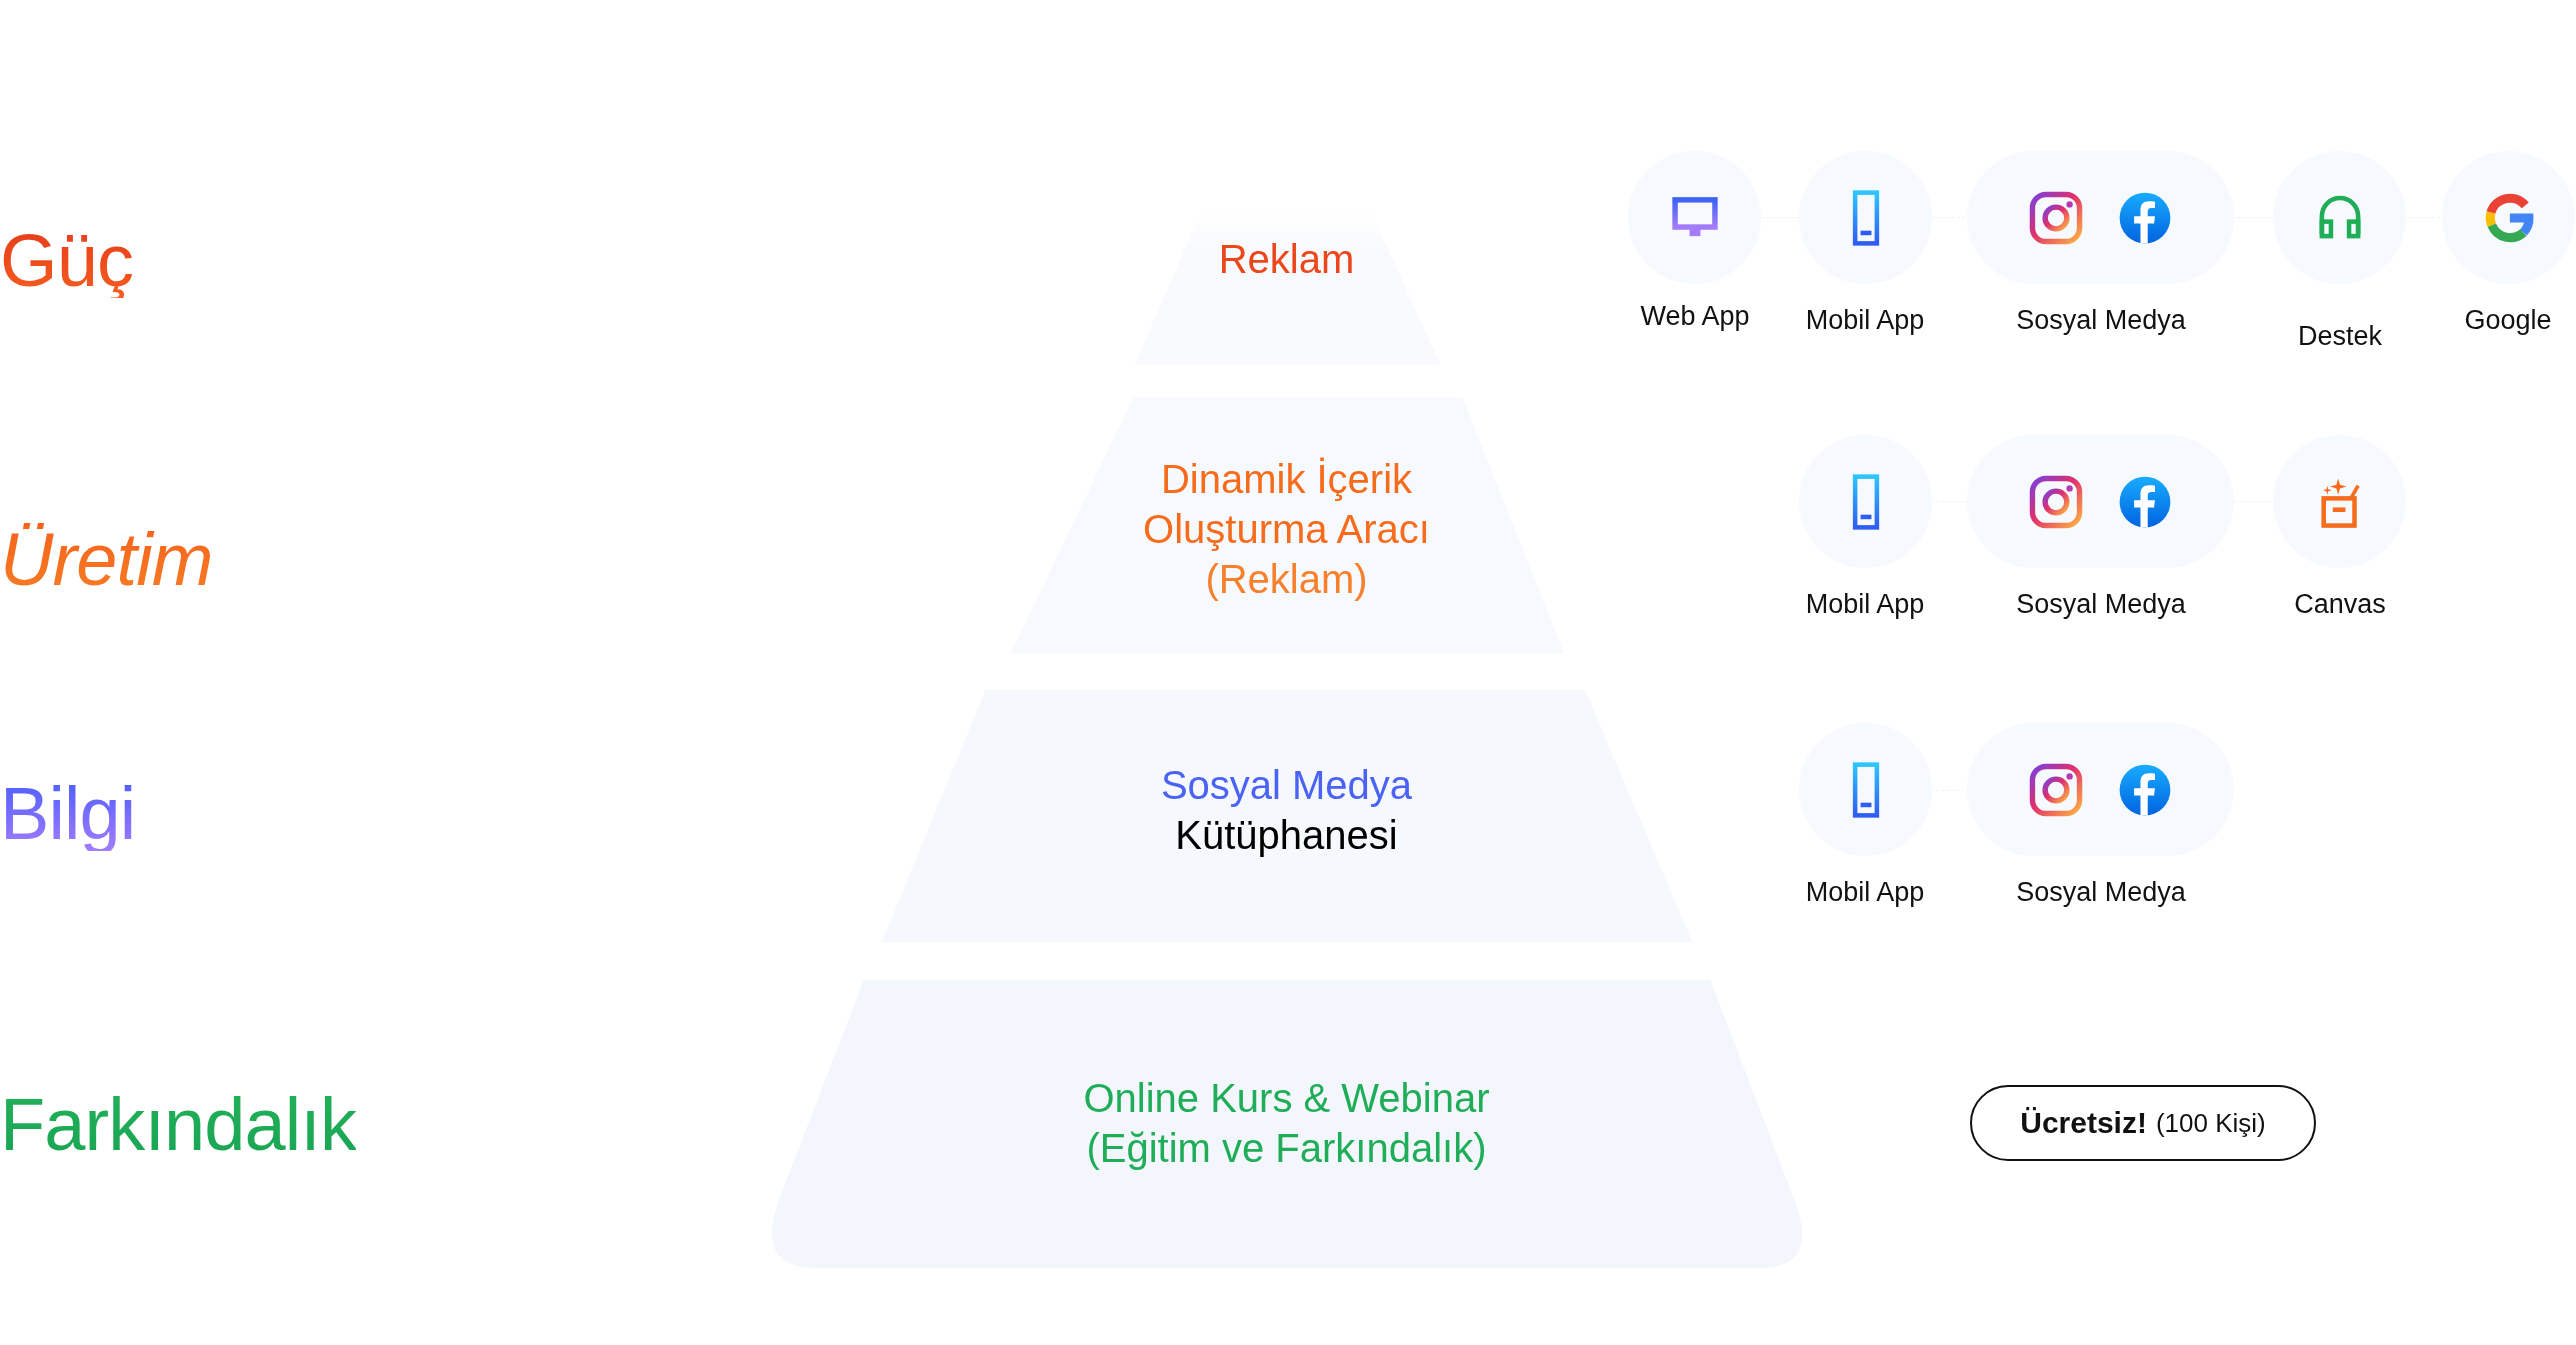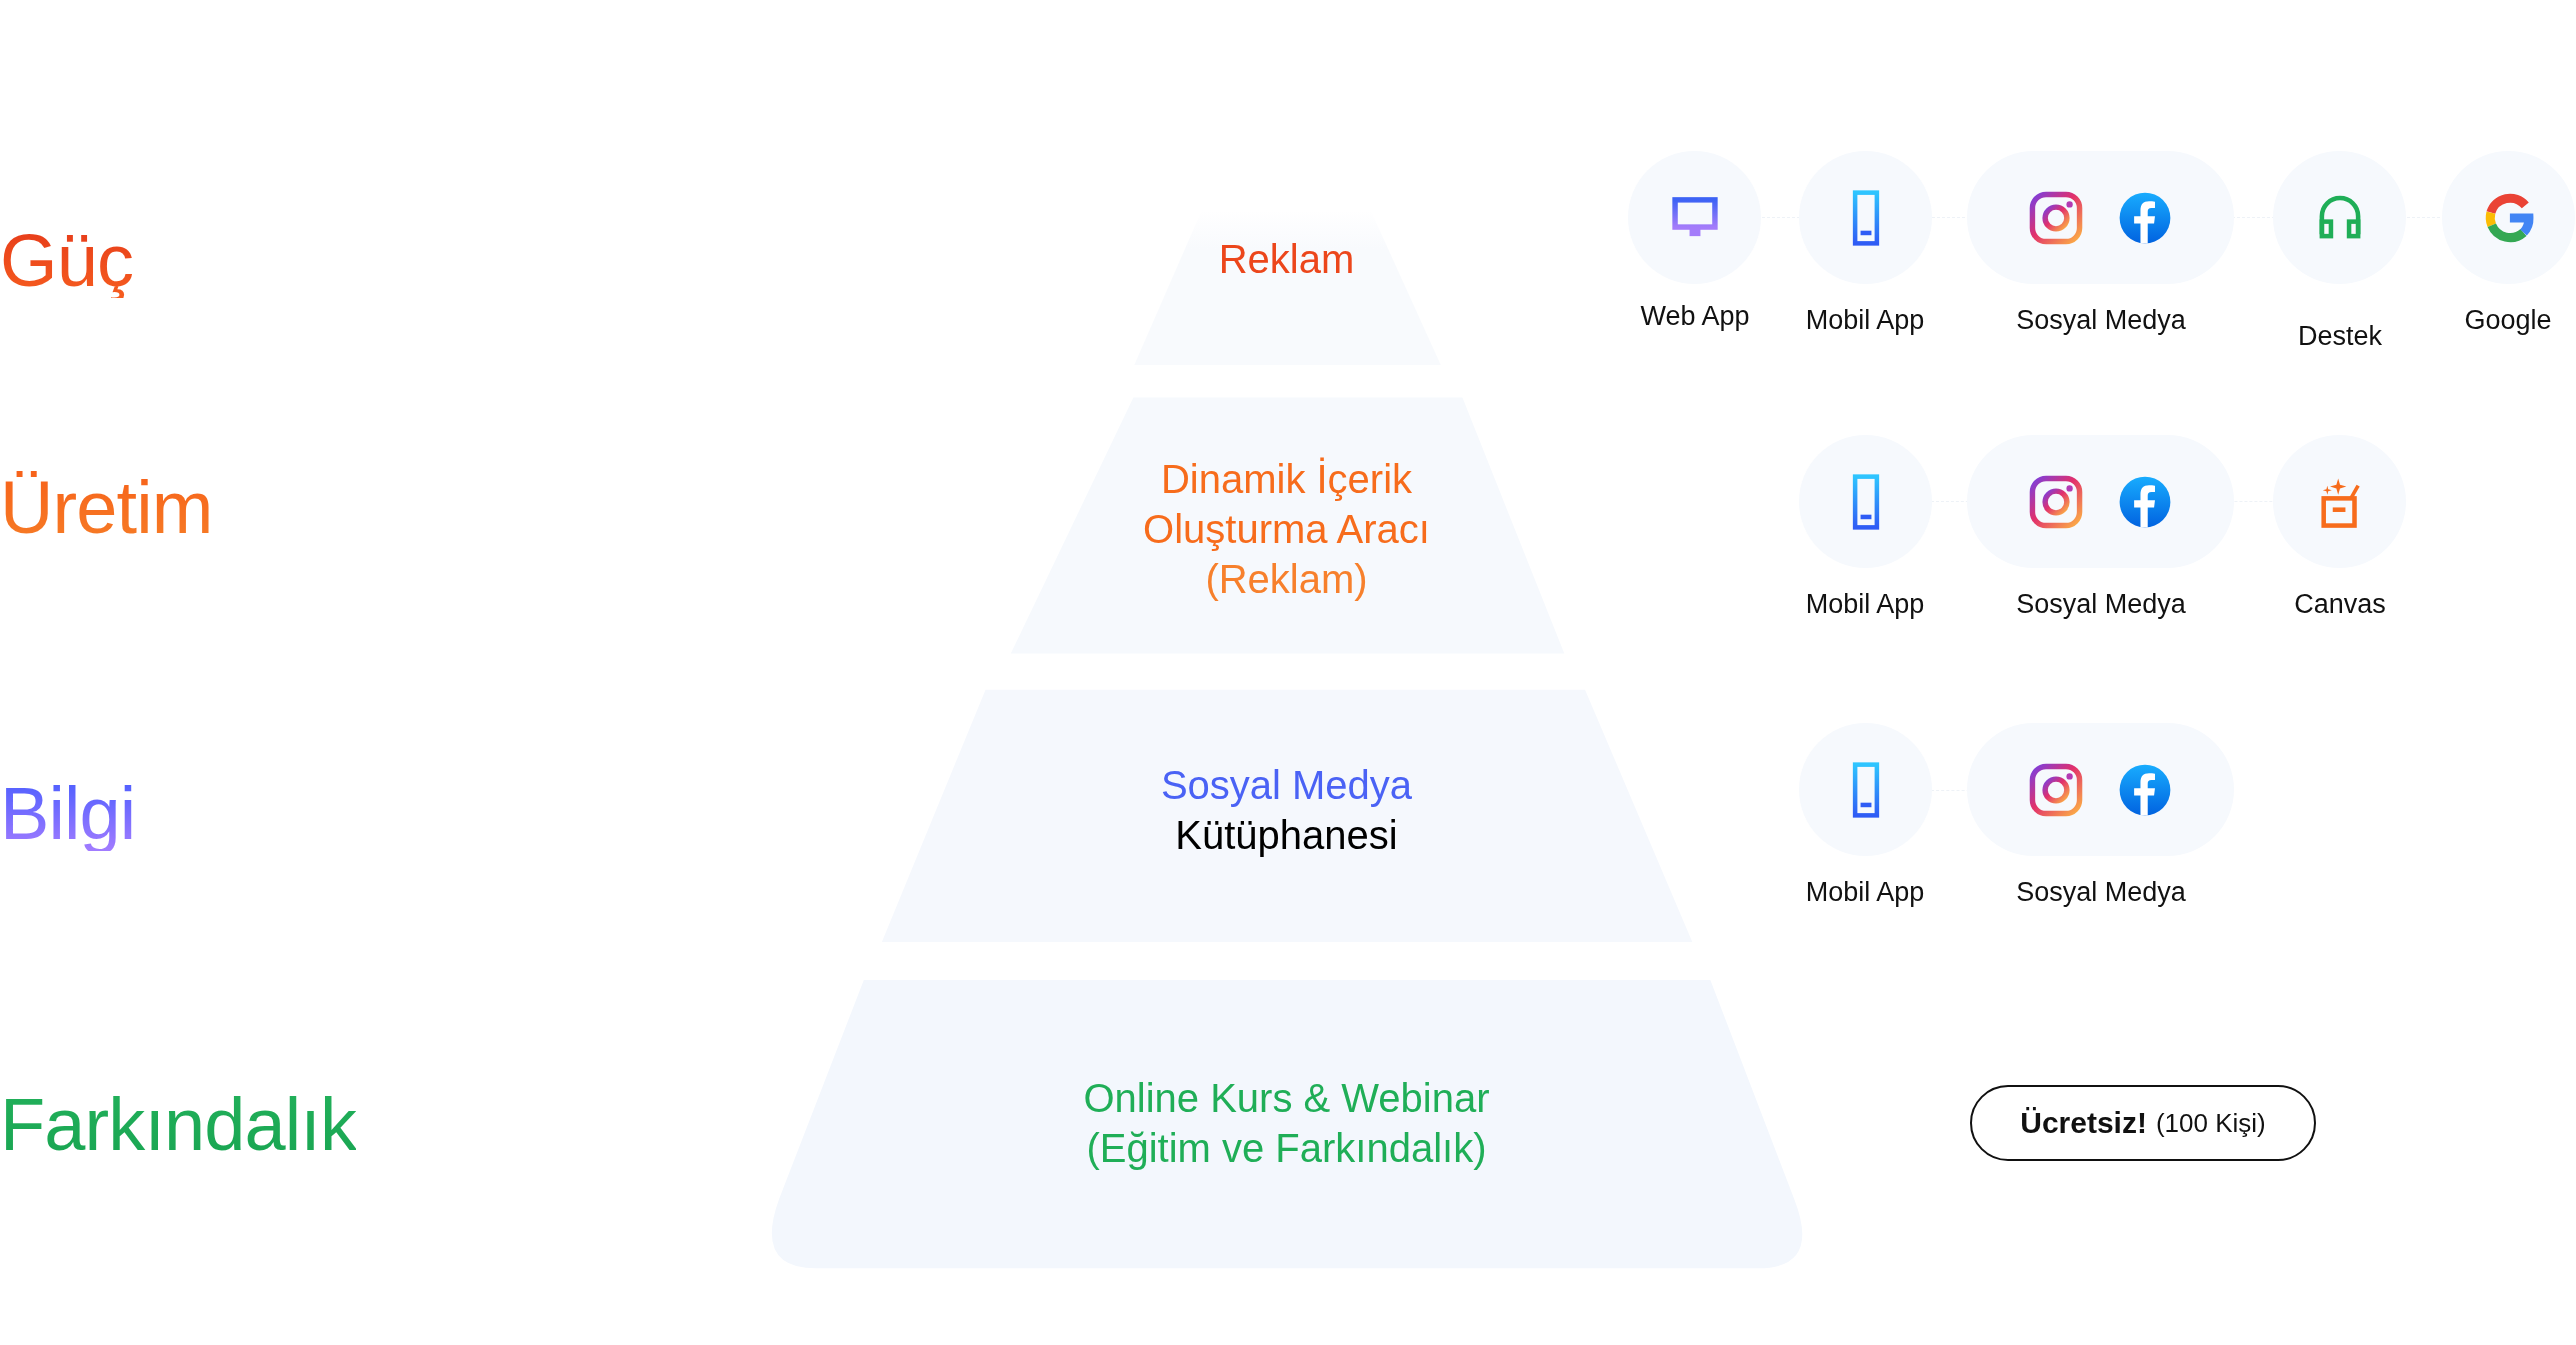--- a/index.html
+++ b/index.html
@@ -1,21 +1,21 @@
 <!DOCTYPE html>
 <html style="font-size:14.4px"><head>
 <meta charset="utf-8">
 <style>
   html, body { margin: 0; padding: 0; background: #ffffff; }
   body { width: 2576px; height: 1345px; position: relative; overflow: hidden;
          font-family: "Liberation Sans", "DejaVu Sans", sans-serif; }
   .level-label { position: absolute; left: 0; font-size: 74px; line-height: 1; font-weight: 400;
     -webkit-background-clip: text; background-clip: text; color: transparent; letter-spacing: -0.9px; white-space: nowrap; }
   #lvl-guc { top: 224px; background-image: linear-gradient(180deg, #E63B1A, #F65D1F); }
-  #lvl-uretim { top: 471px; background-image: linear-gradient(180deg, #F7621A, #F67C26); }
+  #lvl-uretim { top: 523px; background-image: linear-gradient(180deg, #F7621A, #F67C26); font-style: italic; }
   #lvl-bilgi { top: 777px; background-image: linear-gradient(180deg, #4B5EFF, #A27CFF); }
   #lvl-farkindalik { top: 1088px; background-image: linear-gradient(180deg, #22B05A, #19A552); }
 
   #pyramid { position: absolute; left: 0; top: 0; width: 2576px; height: 1345px; }
   .ptext { position: absolute; left: 926px; width: 721px; text-align: center; font-size: 40px; line-height: 50px; white-space: nowrap; }
   #ptext-reklam { top: 234px; color: #EC461B; text-align: center; }
   #ptext-uretim { top: 454px; color: #F76C1C; }
   #ptext-uretim .l3 { color: #F7802C; }
   #ptext-bilgi { top: 760px; }
   #ptext-bilgi .l1 { color: #4A62F5; }

